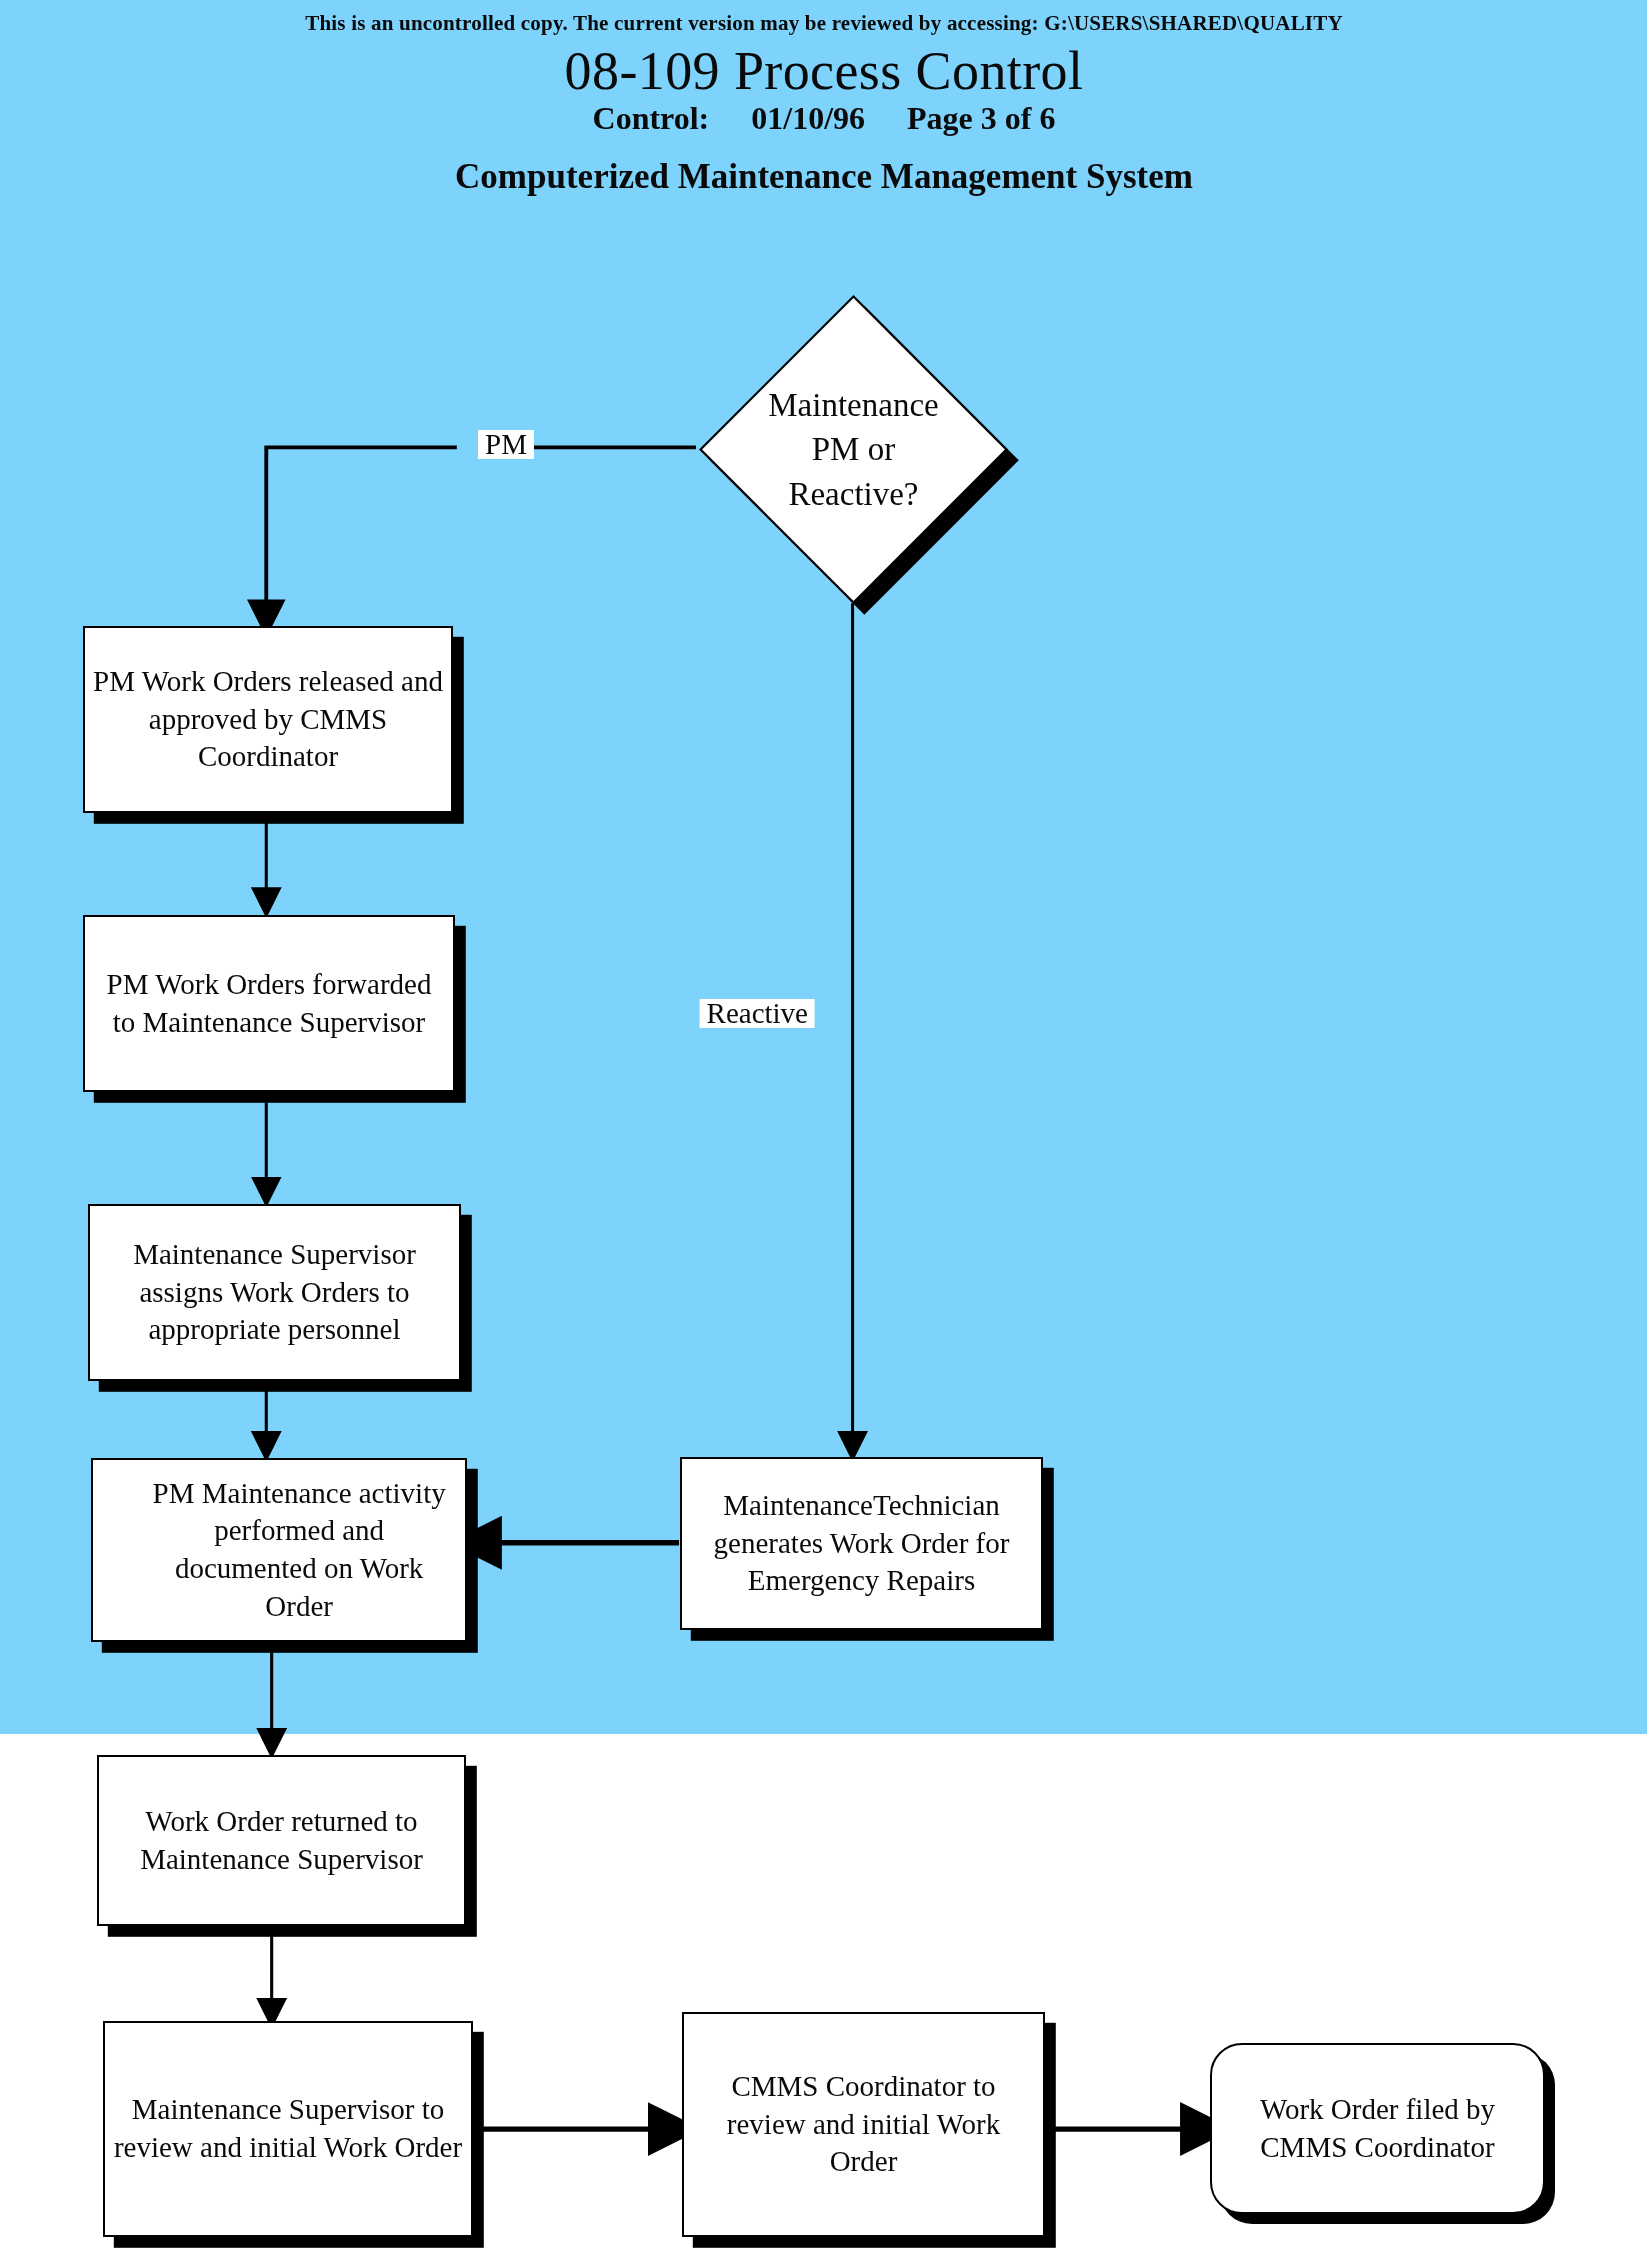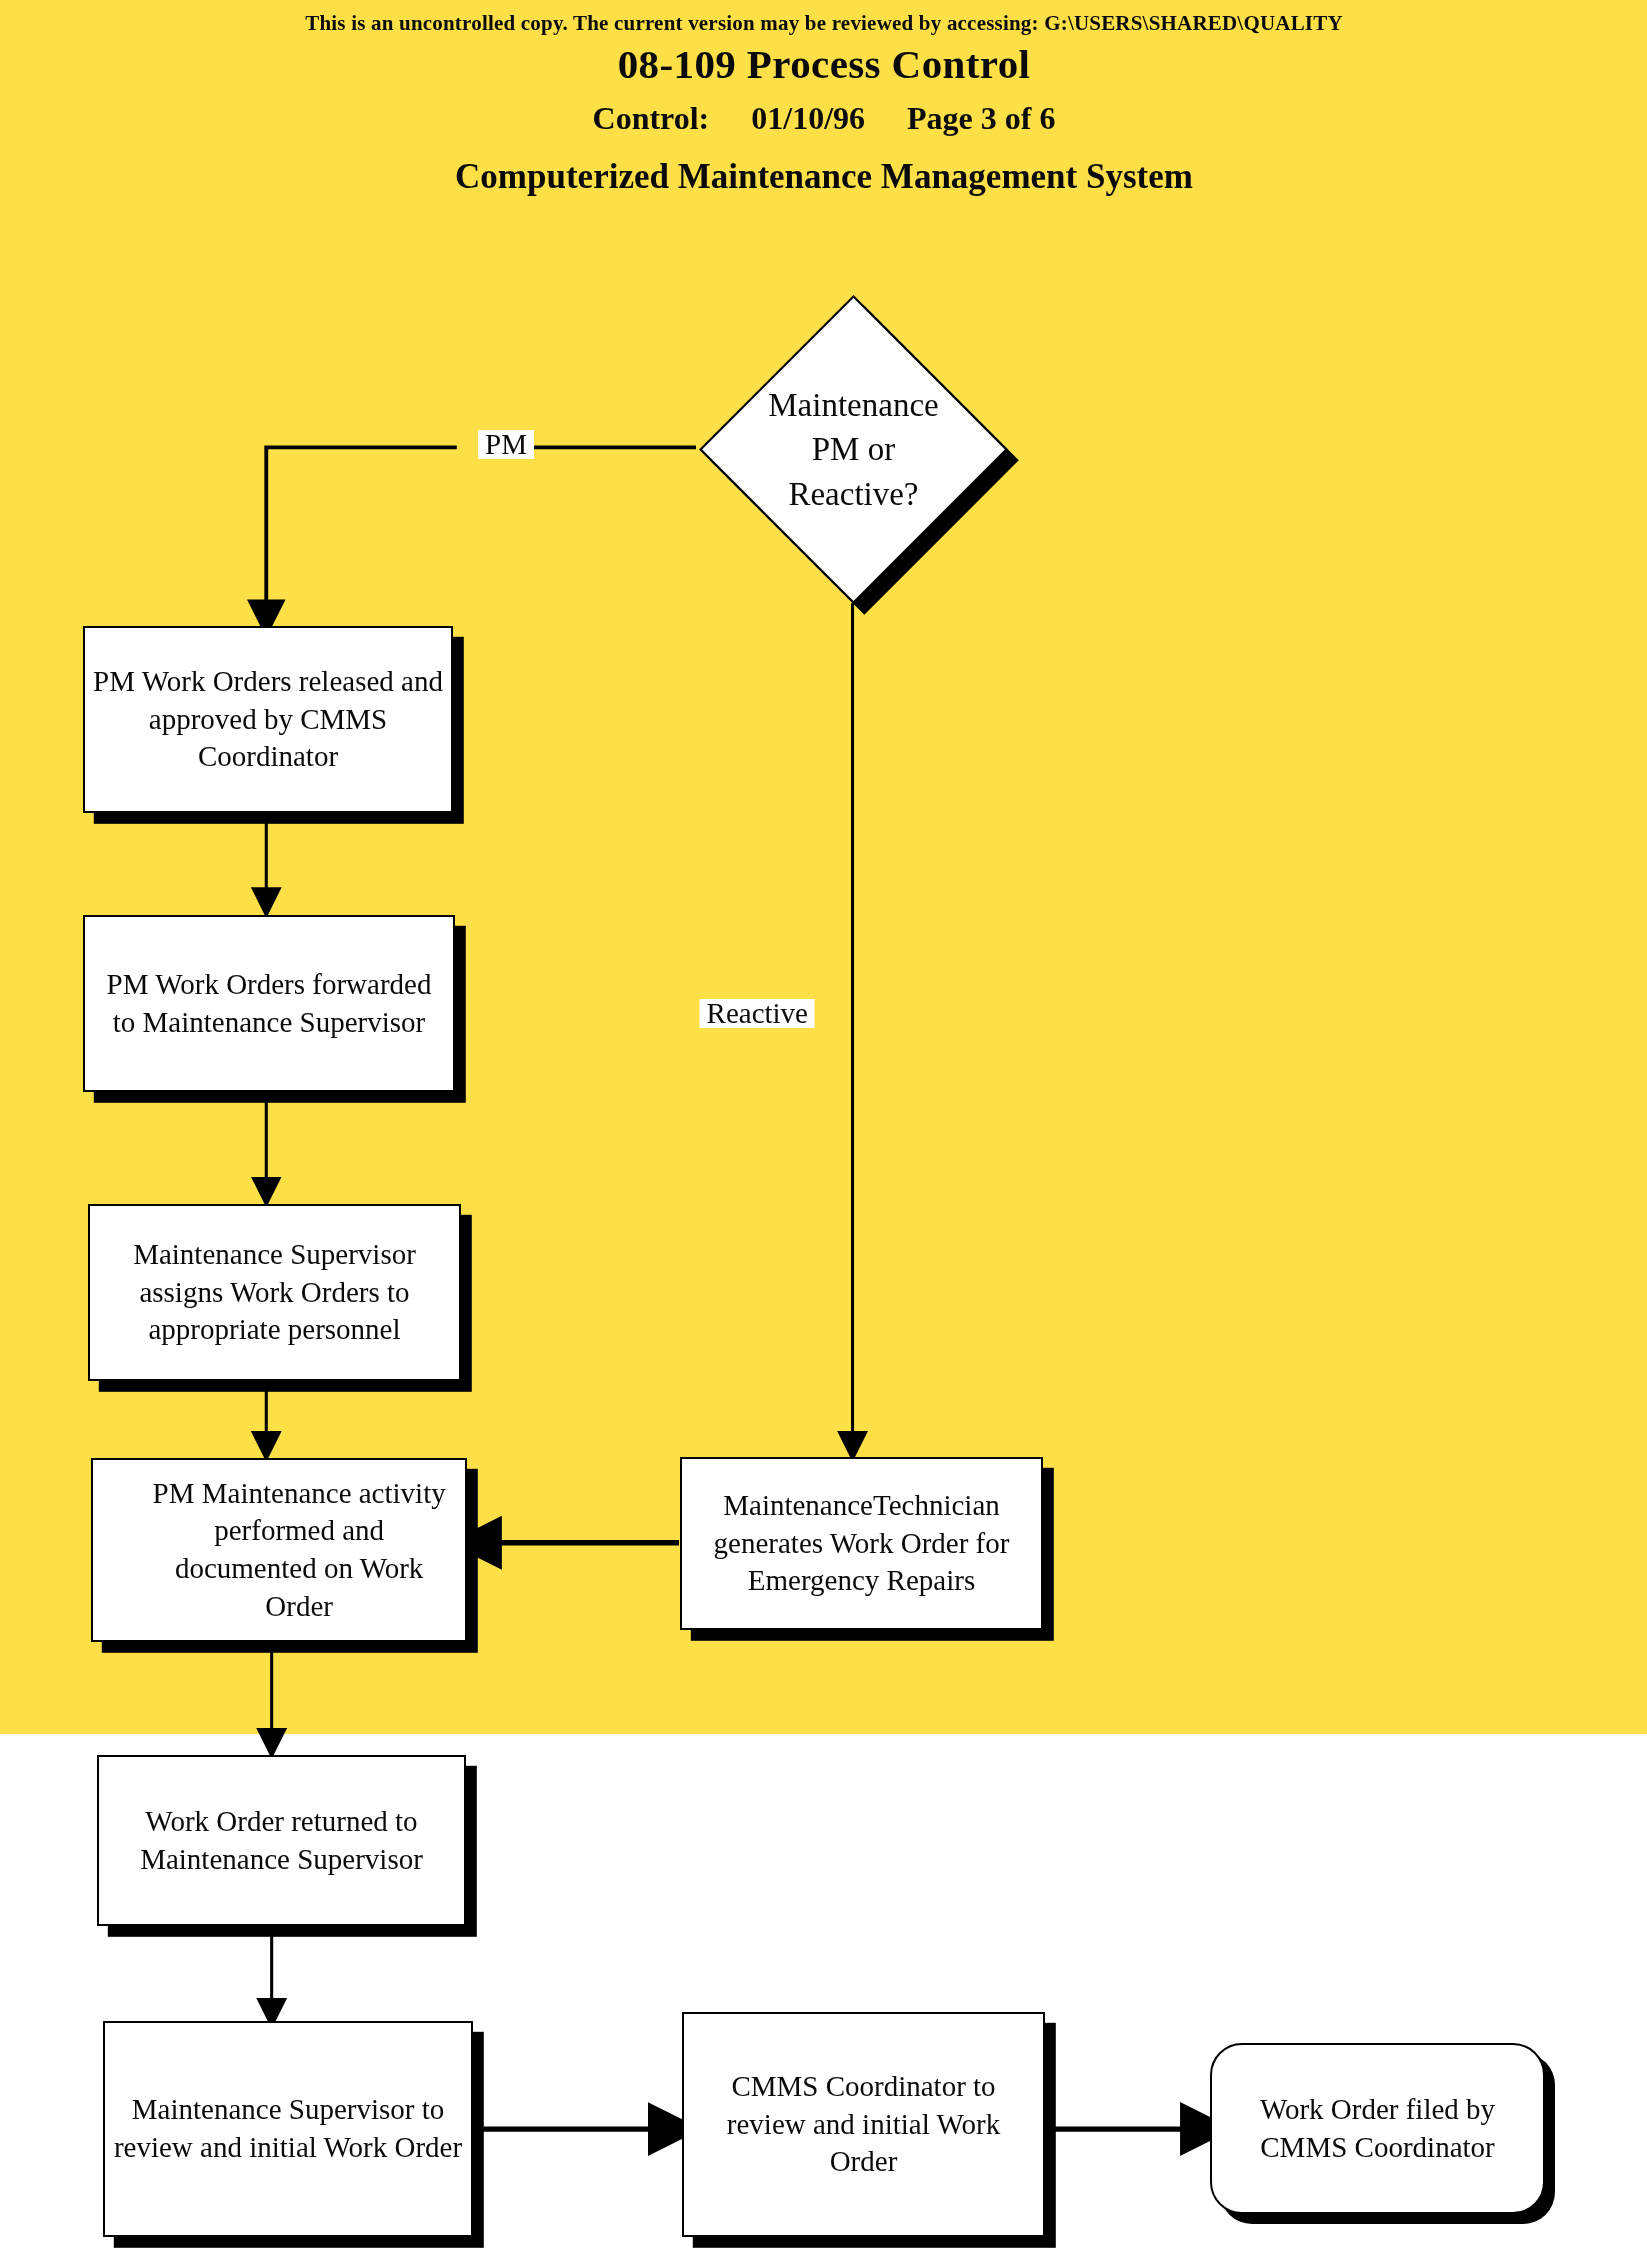--- a/index.html
+++ b/index.html
@@ -3,33 +3,33 @@
 <meta charset="utf-8">
 <title>08-109 Process Control</title>
 <style>
   html,body{margin:0;padding:0;background:#ffffff;}
   body{
     width:1648px;height:2261px;position:relative;overflow:hidden;
     font-family:"Liberation Serif","DejaVu Serif",serif;
     color:#0a0a0a;
     -webkit-font-smoothing:antialiased;
   }
-  #page{position:absolute;inset:0;width:1648px;height:1734px;background:#fde047;}
+  #page{position:absolute;inset:0;width:1648px;height:1734px;background:#7dd3fc;}
 
   
   .hdr-notice{
     position:absolute;left:0;right:0;top:10.8px;
     text-align:center;
     font-size:21px;font-weight:700;letter-spacing:0.2px;
     font-family:"Liberation Serif","DejaVu Serif",serif;
     white-space:nowrap;
   }
   .doc-title{
     position:absolute;left:0;right:0;top:40px;
-    text-align:center;font-size:41px;font-weight:700;letter-spacing:0.4px;
+    text-align:center;font-size:54px;font-weight:400;letter-spacing:0.4px;
   }
   .doc-rev{
     position:absolute;left:0;right:0;top:100px;
     text-align:center;font-size:32px;font-weight:700;
   }
   .doc-rev span{display:inline-block;}
   .rev-gap{width:26px;}
   .doc-sub{
     position:absolute;left:0;right:0;top:157px;
     text-align:center;font-size:35px;font-weight:700;

